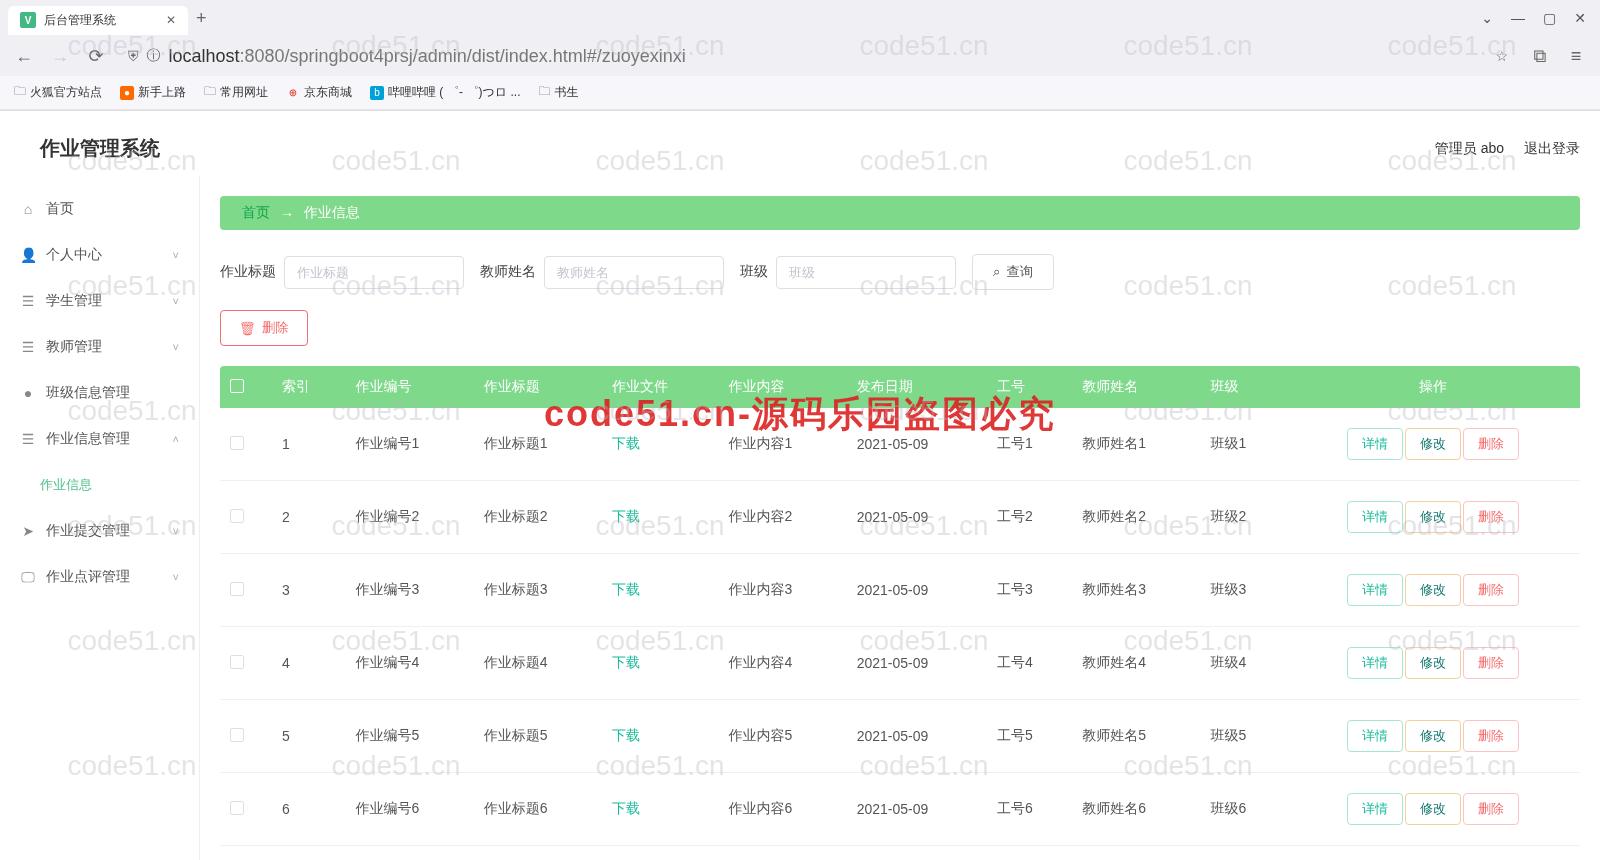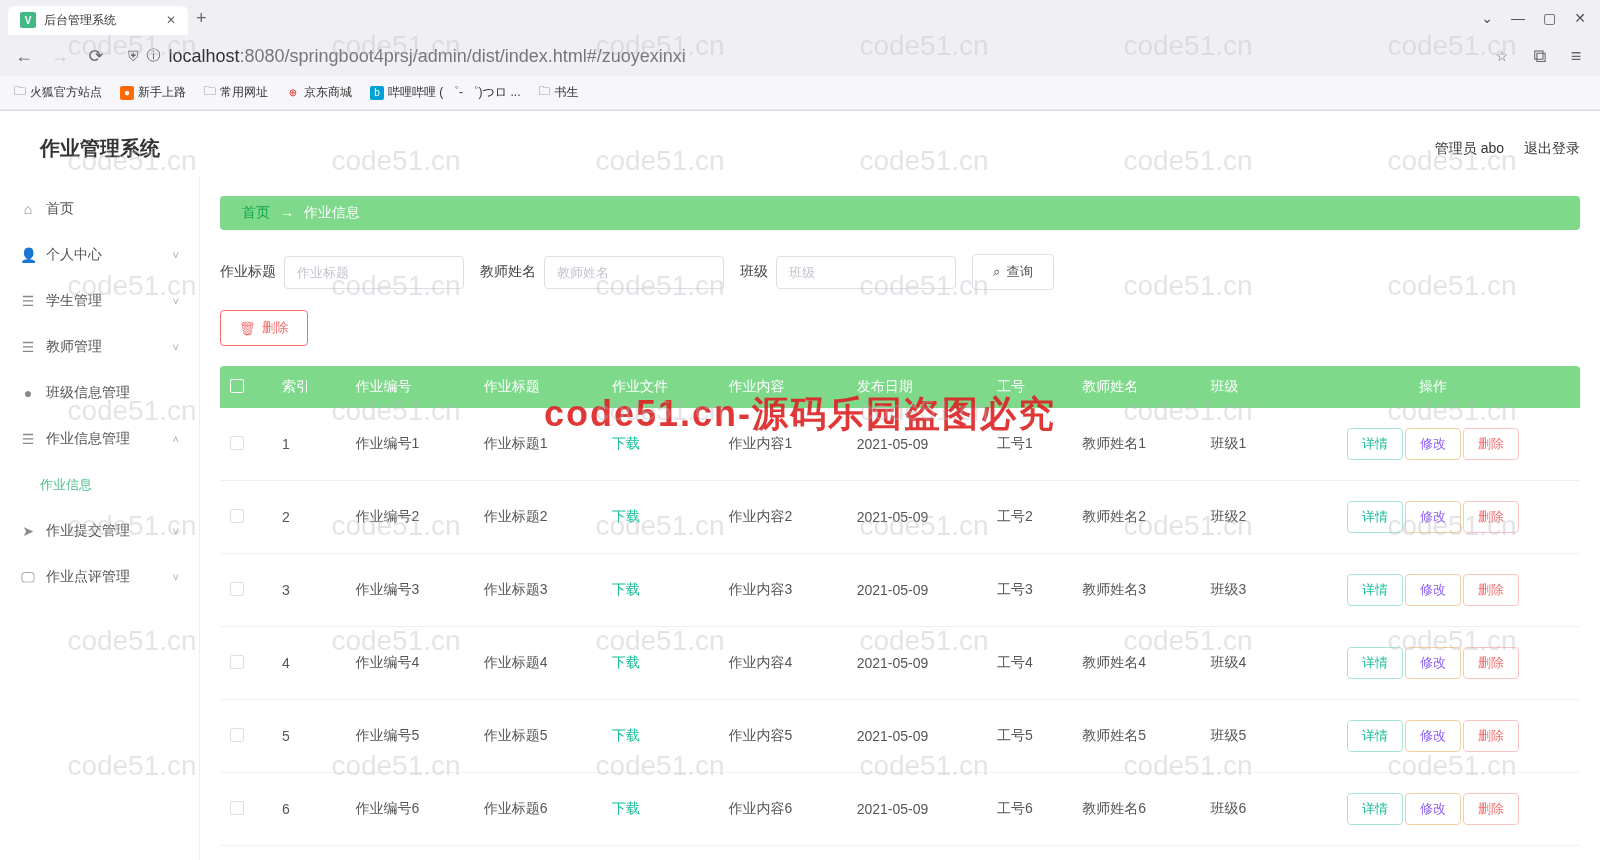--- a/index.html
+++ b/index.html
@@ -61,21 +61,21 @@
 .data-table thead th { background: #7ed98b; color: #fff; font-weight: normal; padding: 12px 10px; text-align: left; font-size: 14px; }
 .data-table thead th:first-child { border-top-left-radius: 4px; }
 .data-table thead th:last-child { border-top-right-radius: 4px; text-align: center; }
 .data-table tbody td { padding: 20px 10px; border-bottom: 1px solid #f0f0f0; color: #555; font-size: 14px; }
 .chk { width: 14px; height: 14px; border: 1px solid #dcdfe6; display: inline-block; border-radius: 2px; }
 .chk-white { border-color: #fff; }
 .dl-link { color: #1bbc9b; cursor: pointer; }
 .ops { display: flex; gap: 2px; justify-content: center; }
 .op-btn { border: 1px solid; background: #fff; padding: 6px 14px; border-radius: 4px; cursor: pointer; font-size: 13px; }
 .op-detail { color: #1bbc9b; border-color: #a8e6d4; }
-.op-edit { color: #8b5cf6; border-color: #f3d19e; }
+.op-edit { color: #0f766e; border-color: #f3d19e; }
 .op-del { color: #f56c6c; border-color: #fbc4c4; }
 
 .watermark { position: absolute; left: 0; right: 16px; color: #b5b5be; font-size: 28px; pointer-events: none; opacity: 0.35; display: flex; justify-content: space-around; }
 .wm-red { position: absolute; top: 390px; left: 0; right: 0; text-align: center; color: #d22; font-size: 36px; font-weight: bold; pointer-events: none; opacity: 0.9; letter-spacing: 2px; }
 .wm-container { position: absolute; top: 0; left: 0; right: 0; bottom: 0; overflow: hidden; pointer-events: none; }
 </style>
 </head>
 <body>
 
 <div class="browser-chrome">

